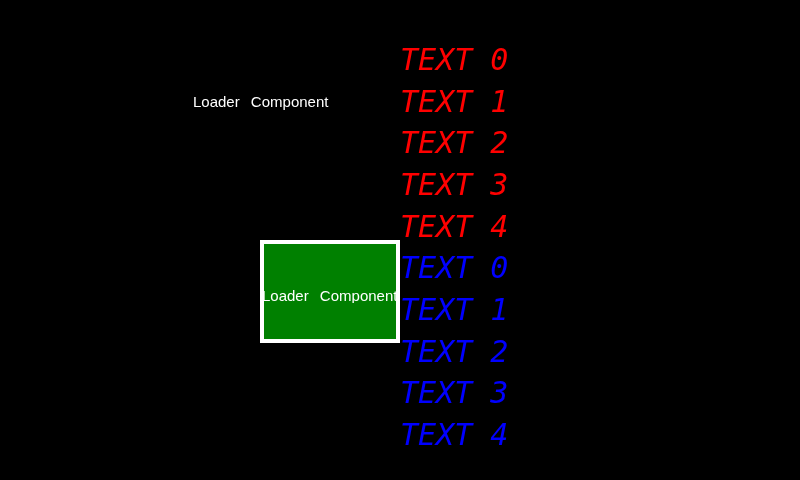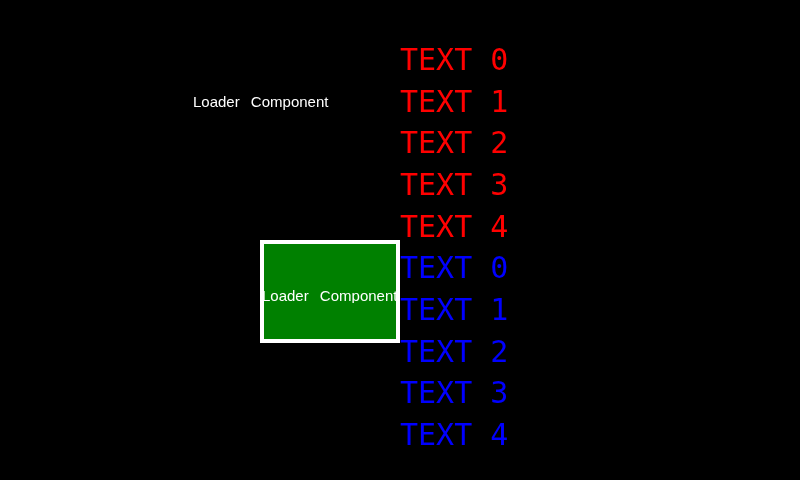--- a/index.html
+++ b/index.html
@@ -35,20 +35,21 @@
   .label-in-box {
     left: 262px;
     top: 288px;
     width: 134px;
     overflow: hidden;
   }
   .text-column {
     position: absolute;
     left: 400px;
     top: 39px;
+    font-style: italic;
   }
   .text-row {
     height: 41.67px;
     line-height: 41.67px;
     font-family: "DejaVu Sans Mono", monospace;
     font-size: 30px;
     white-space: pre;
   }
 </style>
 </head>

